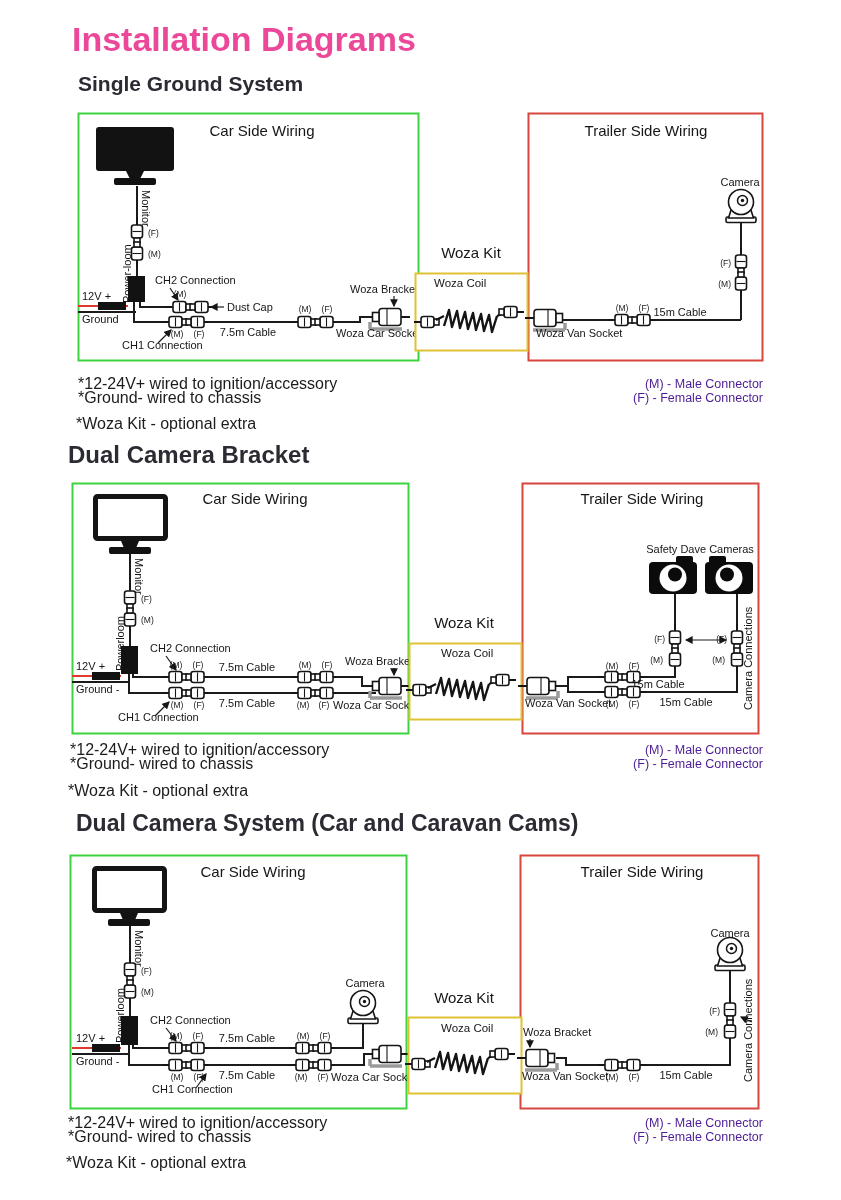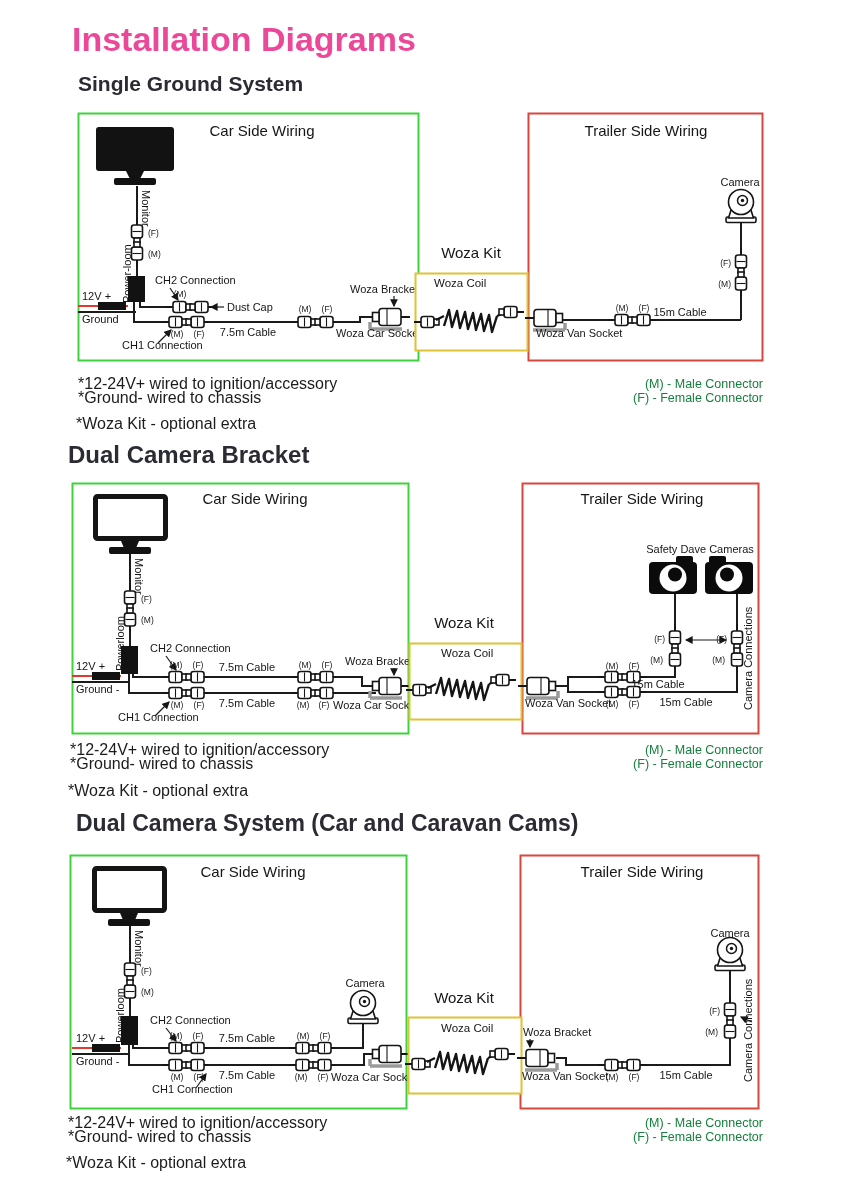--- a/index.html
+++ b/index.html
@@ -5,21 +5,21 @@
   html,body{margin:0;padding:0}
   body{width:841px;height:1200px;background:#fff;font-family:"Liberation Sans",sans-serif;position:relative;overflow:hidden}
   .abs{position:absolute}
   #h1{left:72px;top:20px;font-size:34px;font-weight:800;color:#ec4899;letter-spacing:0px}
   .h2{font-weight:800;color:#2b2b33;font-size:24px}
   #h2a{left:78px;top:72px;font-size:21px}
   #h2b{left:68px;top:441px}
   #h2c{left:76px;top:810px;font-size:23px}
   .notes{font-size:16px;color:#1c1c1c;line-height:14.5px}
   .small-note{font-size:16px;color:#1c1c1c}
-  .legend{font-size:12.5px;color:#15803d;line-height:14.5px;text-align:left}
+  .legend{font-size:12.5px;color:#4c1d95;line-height:14.5px;text-align:left}
   svg{position:absolute;left:0}
   svg text{fill:#161616}
   .bt{font-size:15px}
   .lb{font-size:11px}
   .mf{font-size:8.5px}
   .wc{font-size:11.5px}
   .wire{stroke:#1b1b1b;stroke-width:2;fill:none}
   .ptr{stroke:#1b1b1b;stroke-width:1.2;fill:none;marker-end:url(#arr)}
   .ptr2{stroke:#1b1b1b;stroke-width:1.2;fill:none;marker-start:url(#arr);marker-end:url(#arr)}
   .shape{fill:#fff;stroke:#151515;stroke-width:1.6}

